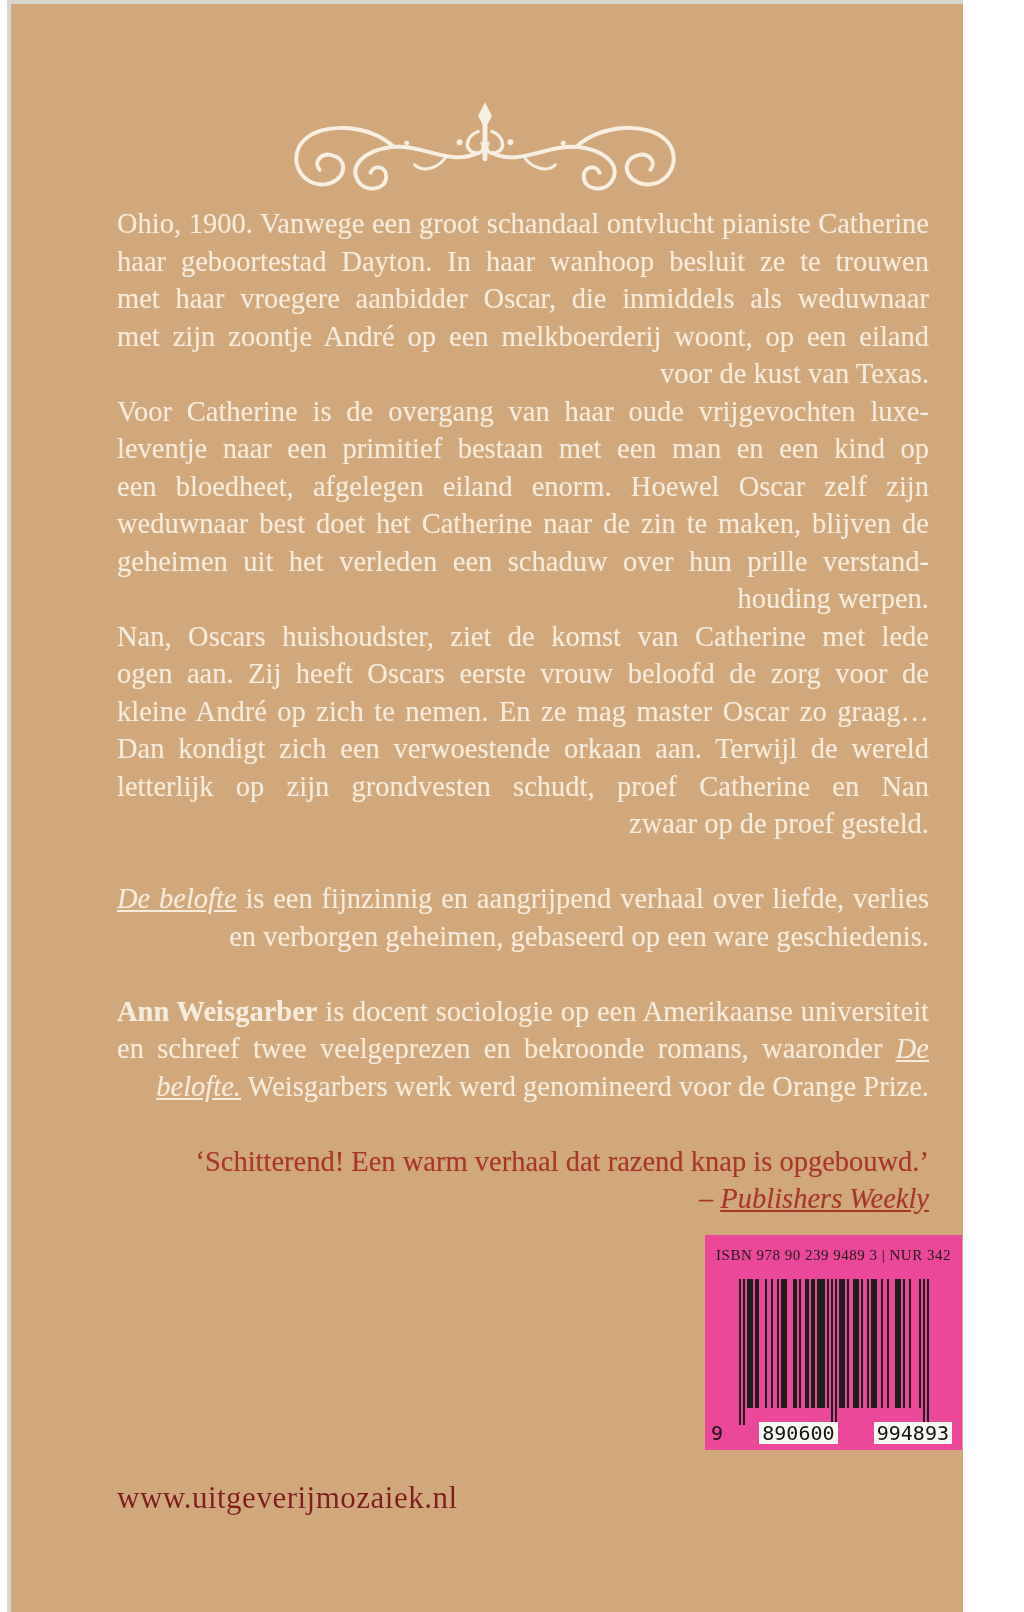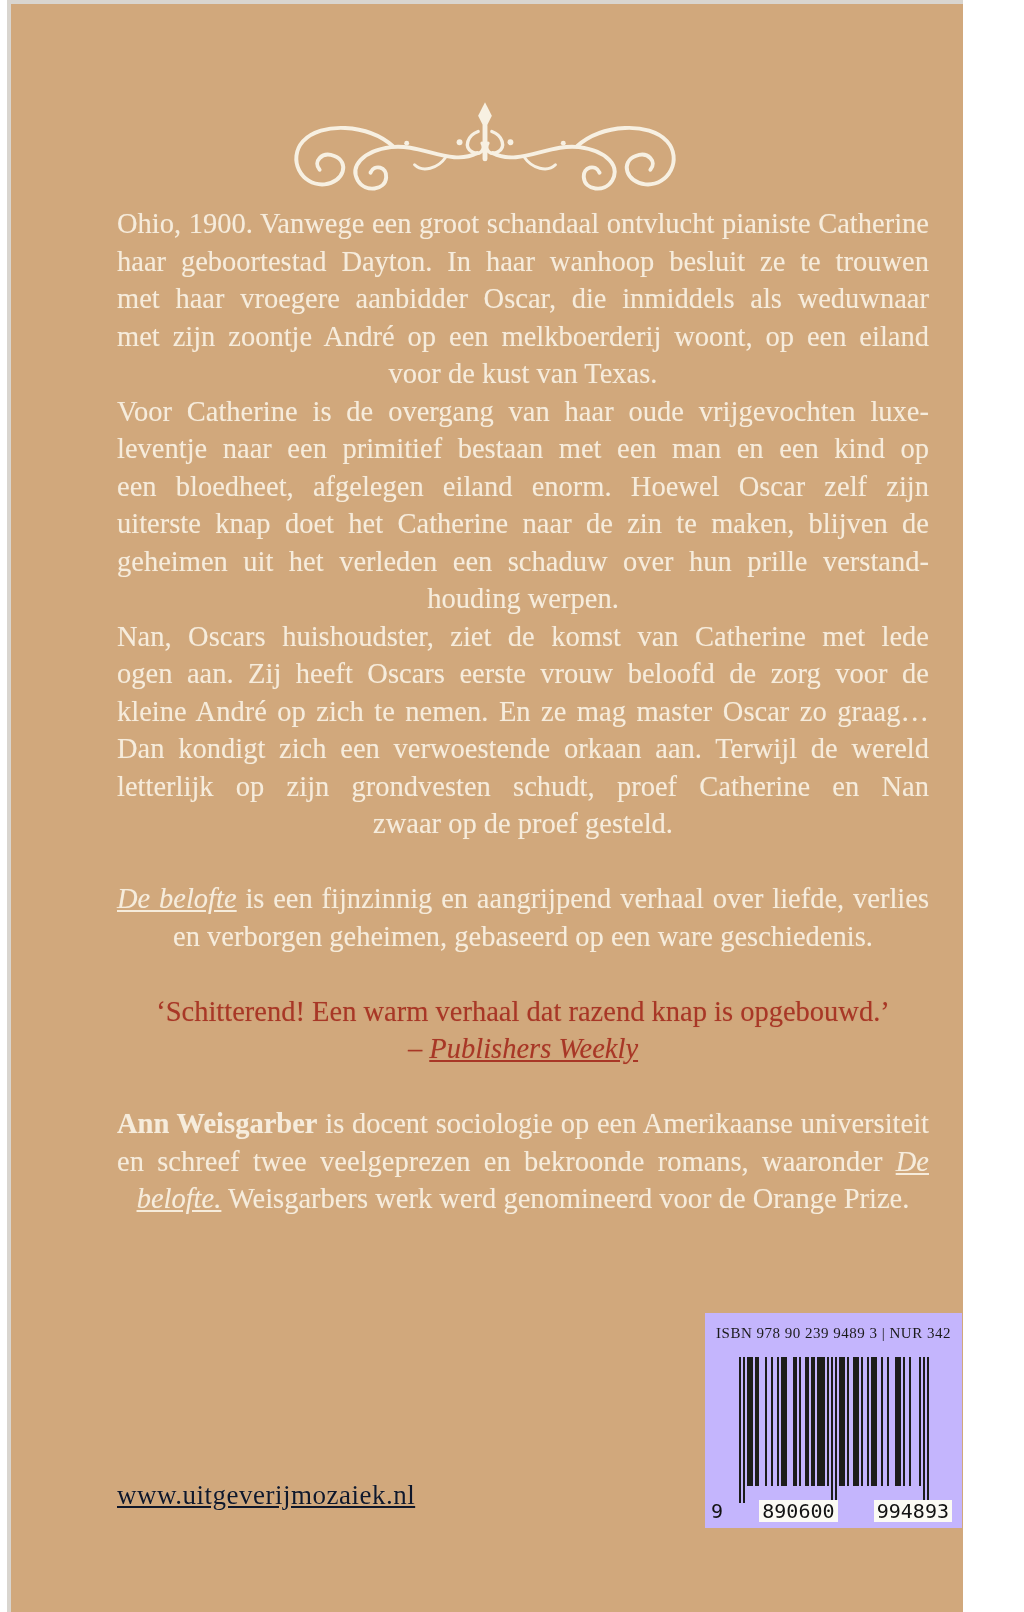--- a/index.html
+++ b/index.html
@@ -16,33 +16,32 @@
     position:absolute;top:96px;left:50%;transform:translateX(-50%);
     width:548px;height:118px;
   }
   .textblock{
     position:absolute;left:110px;top:205px;width:812px;
     color:#f6ecdc;
     font-size:28.5px;line-height:37.5px;
     text-shadow:0 0 1px rgba(246,236,220,0.4);
   }
   .para{margin:0;}
-  .line{white-space:nowrap;text-align:center;}
+  .line{white-space:nowrap;text-align:right;}
   .jl{text-align:justify;text-align-last:justify;}
   .gap{margin-top:37.5px;}
   .review{color:#a83726;text-shadow:0 0 1px rgba(168,55,38,0.35);}
   .website{
     position:absolute;left:110px;top:1480px;
-    color:#0f172a;font-size:27px;letter-spacing:0.5px;
+    color:#7f1d1d;font-size:31px;letter-spacing:0.5px;
     text-shadow:0 0 1px rgba(246,236,220,0.4);
-    text-decoration:underline;
   }
   .bcbox{
-    position:absolute;left:698px;top:1313px;width:257px;height:215px;
-    background:#c4b5fd;
+    position:absolute;left:698px;top:1235px;width:257px;height:215px;
+    background:#ec4899;
   }
   .bclabel{
     margin-top:12px;text-align:center;
     font-family:"Liberation Serif", serif;
     font-size:15px;letter-spacing:0.5px;color:#1b1b1b;
     font-variant:small-caps;
   }
   .bars{
     position:absolute;left:34px;top:44px;width:190px;height:150px;
     display:flex;align-items:flex-start;
@@ -92,48 +91,48 @@
       <div class="line jl">haar geboortestad Dayton. In haar wanhoop besluit ze te trouwen</div>
       <div class="line jl">met haar vroegere aanbidder Oscar, die inmiddels als weduwnaar</div>
       <div class="line jl">met zijn zoontje André op een melkboerderij woont, op een eiland</div>
       <div class="line">voor de kust van Texas.</div>
     </div>
 
     <div class="para">
       <div class="line jl">Voor Catherine is de overgang van haar oude vrijgevochten luxe-</div>
       <div class="line jl">leventje naar een primitief bestaan met een man en een kind op</div>
       <div class="line jl">een bloedheet, afgelegen eiland enorm. Hoewel Oscar zelf zijn</div>
-      <div class="line jl">uiterste knap doet het Catherine naar de zin te maken, blijven de</div>
+      <div class="line jl">weduwnaar best doet het Catherine naar de zin te maken, blijven de</div>
       <div class="line jl">geheimen uit het verleden een schaduw over hun prille verstand-</div>
       <div class="line">houding werpen.</div>
     </div>
 
     <div class="para">
       <div class="line jl">Nan, Oscars huishoudster, ziet de komst van Catherine met lede</div>
       <div class="line jl">ogen aan. Zij heeft Oscars eerste vrouw beloofd de zorg voor de</div>
       <div class="line jl">kleine André op zich te nemen. En ze mag master Oscar zo graag…</div>
       <div class="line jl">Dan kondigt zich een verwoestende orkaan aan. Terwijl de wereld</div>
       <div class="line jl">letterlijk op zijn grondvesten schudt, proef Catherine en Nan</div>
       <div class="line">zwaar op de proef gesteld.</div>
     </div>
 
     <div class="para gap">
       <div class="line jl"><i>De belofte</i><span> is een fijnzinnig en aangrijpend verhaal over liefde, verlies</span></div>
       <div class="line">en verborgen geheimen, gebaseerd op een ware geschiedenis.</div>
     </div>
 
-    <div class="para gap review">
-      <div class="line">‘Schitterend! Een warm verhaal dat razend knap is opgebouwd.’</div>
-      <div class="line"><span>– </span><i>Publishers Weekly</i></div>
-    </div>
-
     <div class="para gap">
       <div class="line jl"><b>Ann Weisgarber</b><span> is docent sociologie op een Amerikaanse universiteit</span></div>
       <div class="line jl"><span>en schreef twee veelgeprezen en bekroonde romans, waaronder </span><i>De</i></div>
       <div class="line"><i>belofte.</i><span> Weisgarbers werk werd genomineerd voor de Orange Prize.</span></div>
+    </div>
+
+    <div class="para gap review">
+      <div class="line">‘Schitterend! Een warm verhaal dat razend knap is opgebouwd.’</div>
+      <div class="line"><span>– </span><i>Publishers Weekly</i></div>
     </div>
 
   </div>
 
   <div class="website">www.uitgeverijmozaiek.nl</div>
 
   <div class="bcbox">
     <div class="bclabel">ISBN 978 90 239 9489 3  |  NUR 342</div>
     <div class="bars">
         <span class="bm on tall"></span>

